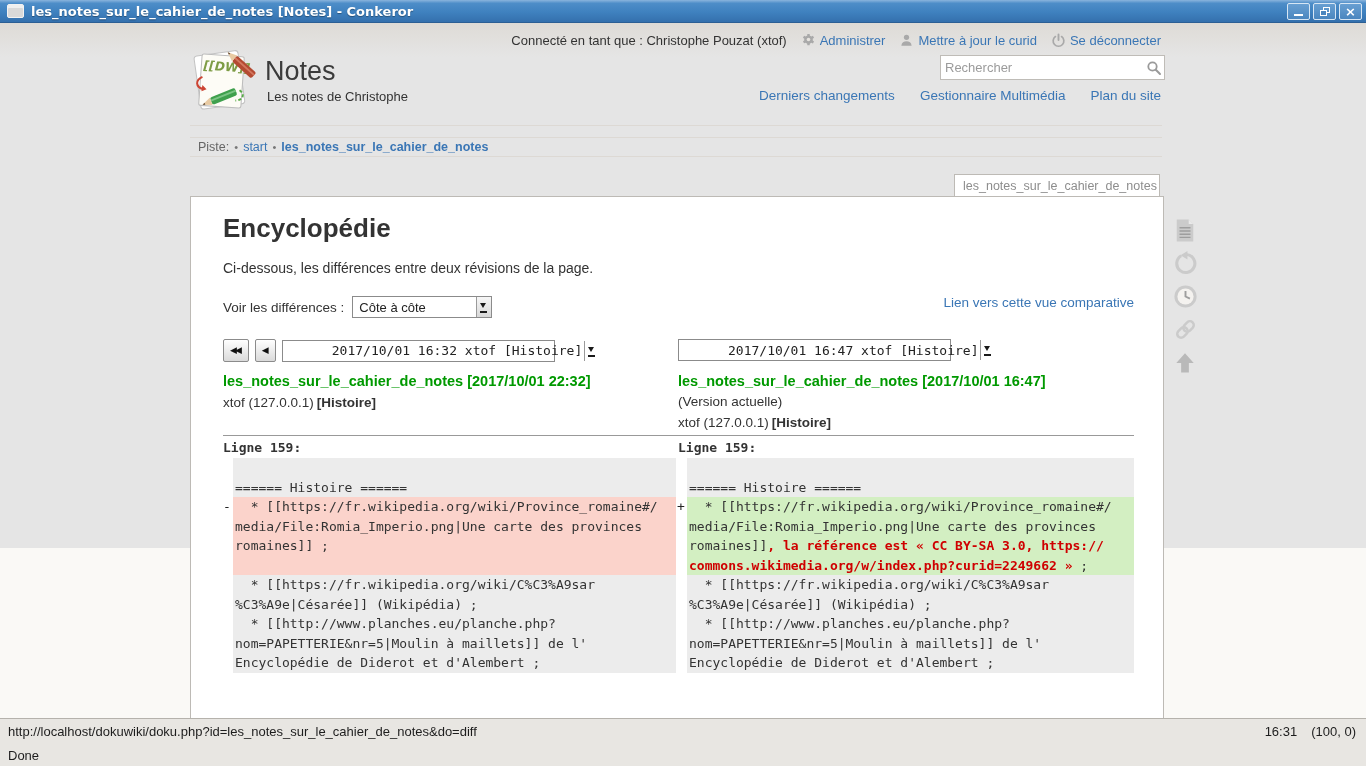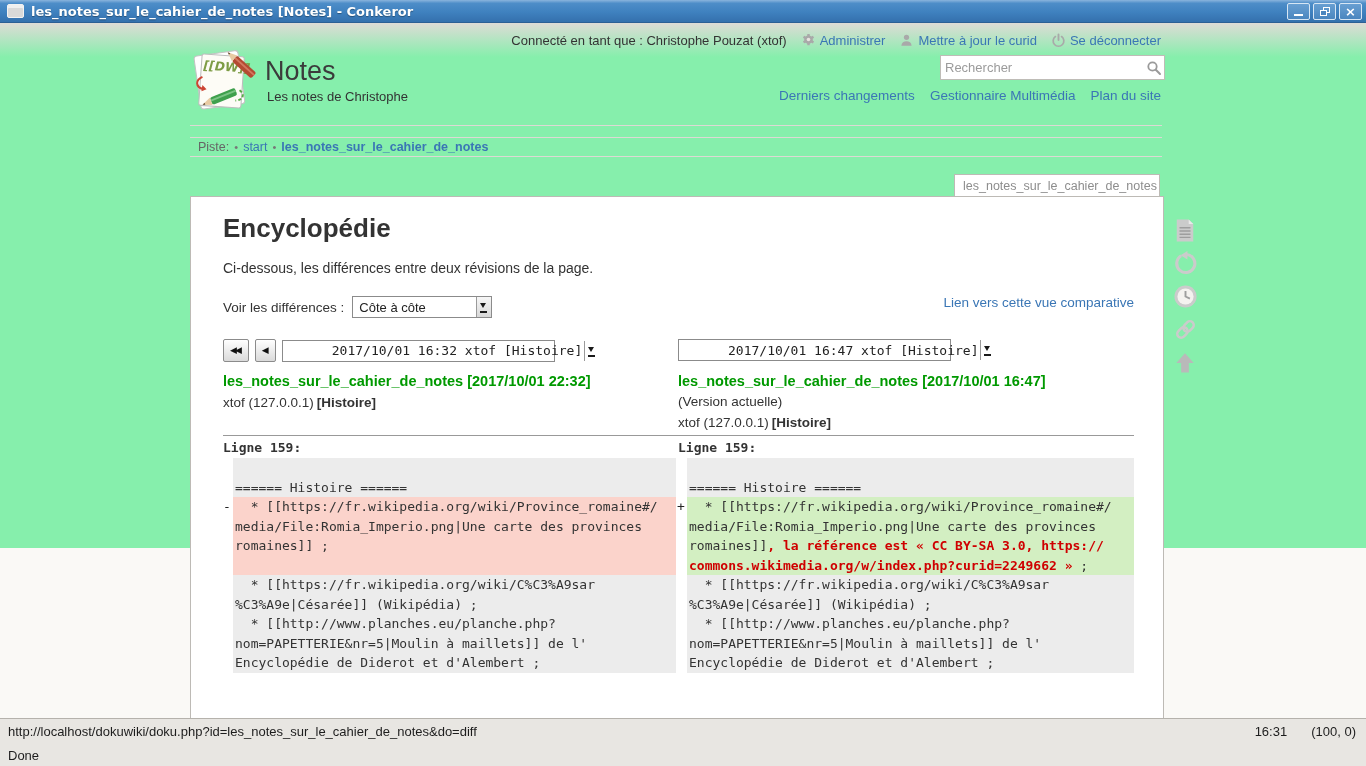--- a/index.html
+++ b/index.html
@@ -1,17 +1,17 @@
 <!DOCTYPE html>
 <html><head>
 <meta charset="utf-8">
 <style>
   html,body{margin:0;padding:0;width:1366px;height:766px;overflow:hidden;
     font-family:"Liberation Sans",sans-serif;background:#faf9f6;}
-  #screen{position:relative;width:1366px;height:548px;background:#86efac;}
+  #screen{position:relative;width:1366px;height:548px;background:#e5e5e5;}
 
   
   #titlebar{position:absolute;left:0;top:0;width:1366px;height:22px;
     background:linear-gradient(#8ab4dd 0%,#4d8dc8 15%,#3f81bf 55%,#3470ad 100%);
     border-bottom:1px solid #2c5f94;display:flex;align-items:center;}
   #win-icon{width:15px;height:12px;margin-left:7px;background:#d9d9d9;
     border:1px solid #f2f2f2;border-radius:2px;box-shadow:inset 0 3px 0 #efefef;}
   #win-title{margin-left:7px;color:#fff;font-weight:bold;font-size:13px;
     font-family:"DejaVu Sans",sans-serif;text-shadow:0 1px 1px rgba(0,0,0,.35);}
   #win-btns{position:absolute;right:4px;top:3px;display:flex;gap:3px;}
@@ -32,21 +32,21 @@
   .acct-link{display:flex;align-items:center;gap:4px;color:#3a76b5;text-decoration:none;cursor:pointer;}
   #site-logo{position:absolute;left:188px;top:49px;width:68px;height:66px;cursor:pointer;}
   #site-title{position:absolute;left:265px;top:56px;font-size:27px;color:#3b3b3b;cursor:pointer;}
   #site-tagline{position:absolute;left:267px;top:89px;font-size:13px;color:#333;}
   #search-box{position:absolute;left:940px;top:55px;width:223px;height:23px;
     background:#fff;border:1px solid #bfbcb7;display:flex;align-items:center;}
   #search-input{border:none;outline:none;flex:1;height:19px;padding:0 4px;
     font-size:13px;color:#333;font-family:"Liberation Sans",sans-serif;background:transparent;}
   #search-input::placeholder{color:#9b9b9b;}
   #search-btn{width:20px;height:20px;display:flex;align-items:center;justify-content:center;cursor:pointer;}
-  #tools-links{position:absolute;top:88px;right:205px;display:flex;gap:15px;font-size:13.5px;}
+  #tools-links{position:absolute;top:88px;right:205px;display:flex;gap:25px;font-size:13.5px;}
   .blue-link{color:#3a76b5;text-decoration:none;cursor:pointer;}
   #header-line{position:absolute;left:190px;top:125px;width:972px;height:0;border-top:1px solid #ddd9d4;}
 
   
   #breadcrumb{position:absolute;left:190px;top:137px;width:972px;height:20px;
     border-top:1px solid #ddd9d4;border-bottom:1px solid #ddd9d4;
     font-size:12.5px;color:#666;display:flex;align-items:center;padding-left:8px;box-sizing:border-box;}
   #breadcrumb .sep{margin:0 5px;font-size:11px;color:#777;}
   #breadcrumb .bc-bold{font-weight:bold;}
 
@@ -96,21 +96,21 @@
   .dcell .hl{color:#cf0000;font-weight:bold;}
 
   
   #page-tools{position:absolute;left:1172px;top:217px;display:flex;flex-direction:column;gap:7px;}
   .ptool{width:26px;height:26px;display:flex;align-items:center;justify-content:center;cursor:pointer;}
 
   
   #statusbar{position:absolute;left:0;top:718px;width:1366px;height:48px;
     background:#e8e6e2;border-top:1px solid #b5b2ac;box-sizing:border-box;font-size:13px;color:#1d1d1d;}
   #status-url{position:absolute;left:8px;top:5px;white-space:nowrap;}
-  #status-right{position:absolute;right:10px;top:5px;display:flex;gap:24px;}
+  #status-right{position:absolute;right:10px;top:5px;display:flex;gap:14px;}
   #status-msg{position:absolute;left:8px;top:29px;}
 </style>
 </head>
 <body>
 
 <div id="screen">
 
   <div id="titlebar">
     <div id="win-icon"></div>
     <div id="win-title">les_notes_sur_le_cahier_de_notes [Notes] - Conkeror</div>

